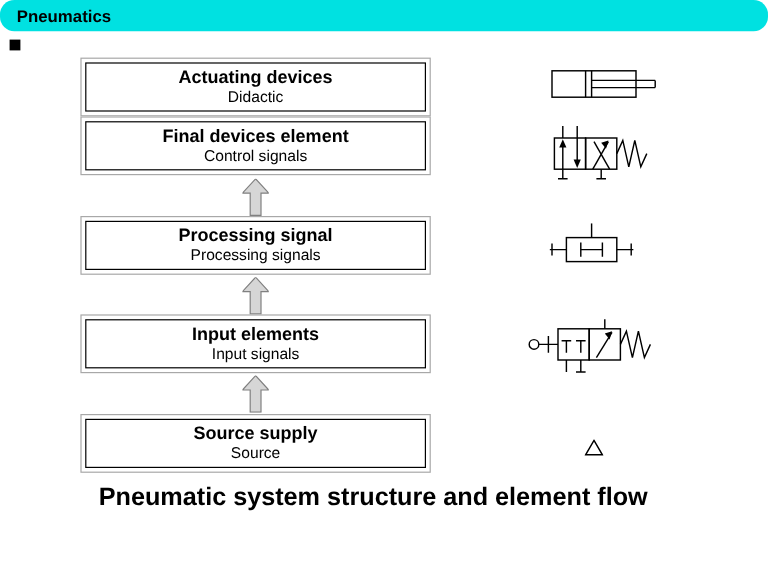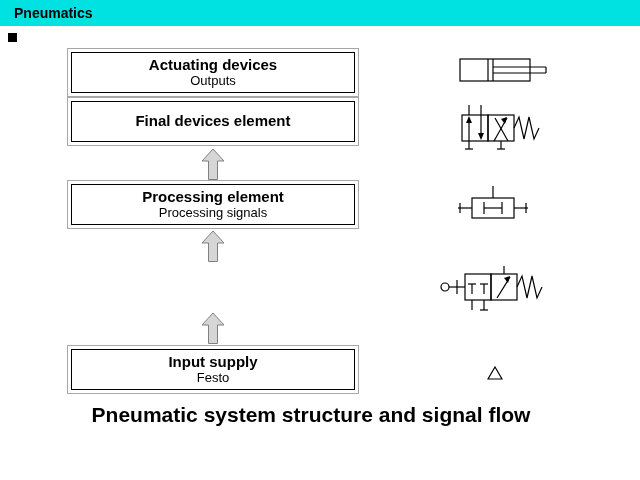--- a/index.html
+++ b/index.html
@@ -11,21 +11,21 @@
     font-family: "Liberation Sans", sans-serif;
     color: #000;
     overflow: hidden;
   }
   .header {
     position: absolute; top: 0; left: 0;
     width: 640px; height: 26px;
     background: var(--header-bg, #00e1e1);
     display: flex; align-items: center; justify-content: space-between;
     padding: 0 14px;
-    font-size: 14px; font-weight: bold;
+    font-size: 14px; font-weight: bold; border-radius: 12px;
   }
   .marker {
     position: absolute; left: 8px; top: 33px;
     width: 9px; height: 9px; background: #000;
   }
   .block {
     position: absolute; left: 67px;
     width: 292px; height: 49px;
     border: 1px solid var(--box-border-outer, #a8a8a8);
     background: #fff;
@@ -63,42 +63,49 @@
 
   <div class="header">
     <span>Pneumatics</span>
   </div>
 
   <div class="marker"></div>
 
   <div class="block" style="top:48px">
     <div class="block-inner">
       <div class="block-title">Actuating devices</div>
-      <div class="block-subtitle">Outputs</div>
+      <div class="block-subtitle">Didactic</div>
     </div>
   </div>
 
   <div class="block" style="top:97px">
     <div class="block-inner">
       <div class="block-title">Final devices element</div>
+      <div class="block-subtitle">Control signals</div>
     </div>
   </div>
 
   <div class="block" style="top:180px">
     <div class="block-inner">
-      <div class="block-title">Processing element</div>
+      <div class="block-title">Processing signal</div>
       <div class="block-subtitle">Processing signals</div>
     </div>
   </div>
 
+  <div class="block" style="top:262px">
+    <div class="block-inner">
+      <div class="block-title">Input elements</div>
+      <div class="block-subtitle">Input signals</div>
+    </div>
+  </div>
 
   <div class="block" style="top:345px">
     <div class="block-inner">
-      <div class="block-title">Input supply</div>
-      <div class="block-subtitle">Festo</div>
+      <div class="block-title">Source supply</div>
+      <div class="block-subtitle">Source</div>
     </div>
   </div>
 
   <svg class="arrow" style="top:149px" width="22" height="31" viewBox="0 0 22 31">
     <polygon points="11,0 0,12 6.5,12 6.5,30.5 15.5,30.5 15.5,12 22,12"></polygon>
   </svg>
   <svg class="arrow" style="top:231px" width="22" height="31" viewBox="0 0 22 31">
     <polygon points="11,0 0,12 6.5,12 6.5,30.5 15.5,30.5 15.5,12 22,12"></polygon>
   </svg>
   <svg class="arrow" style="top:313px" width="22" height="31" viewBox="0 0 22 31">
@@ -173,15 +180,15 @@
     </g>
     <g class="fill">
       <polygon points="73,12 67,14 71,19"></polygon>
     </g>
   </svg>
 
   <svg class="symbol" style="left:487px; top:366px" width="16" height="14" viewBox="0 0 16 14">
     <polygon class="whitefill" points="8,1 15,13 1,13"></polygon>
   </svg>
 
-  <div class="caption">Pneumatic system structure and signal flow</div>
+  <div class="caption">Pneumatic system structure and element flow</div>
 
 </div>
 
 </body></html>

